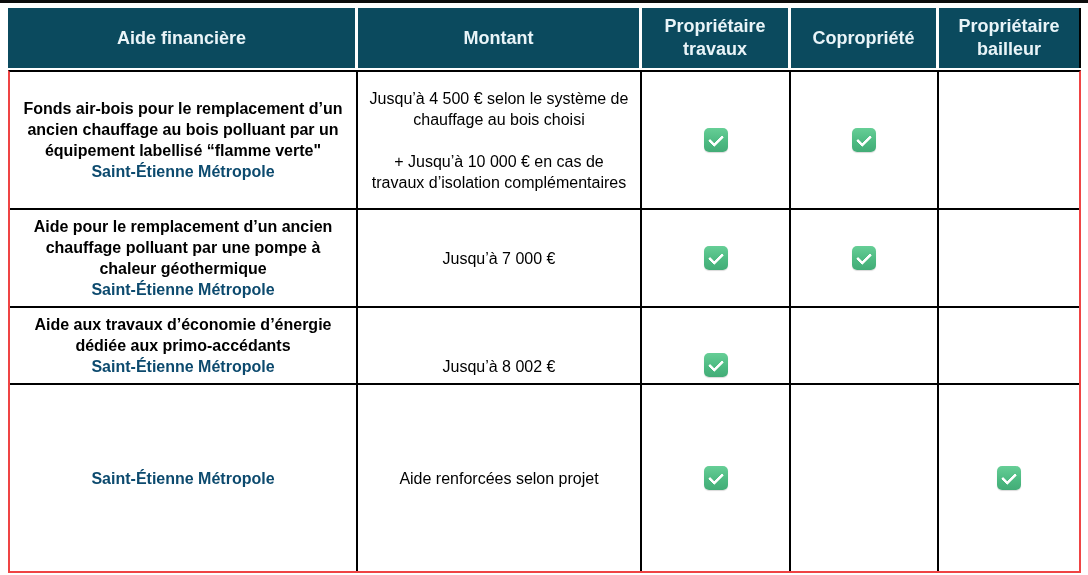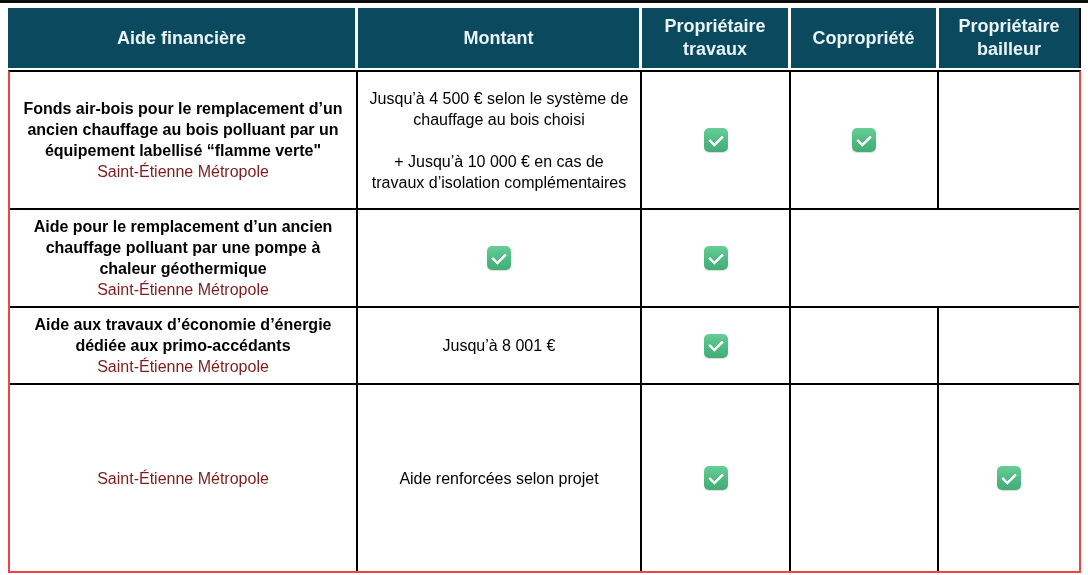--- a/index.html
+++ b/index.html
@@ -71,29 +71,29 @@
     text-align: center;
     padding: 6px 8px;
     font-size: 16px;
     line-height: 21px;
   }
   .td:last-child {
     border-right: none;
   }
   .row-1 .td { min-height: 136px; }
   .row-2 .td { min-height: 91px; }
-  .row-3 .td { min-height: 68px; }
+  .row-3 .td { min-height: 68px; align-items: flex-end; }
   .row-4 .td { min-height: 186px; }
   .aid-name {
     font-weight: bold;
     color: #000000;
   }
   .aid-org {
-    font-weight: normal;
-    color: #7f1d1d;
+    font-weight: bold;
+    color: #0c4a6e;
   }
   .montant p {
     margin: 0;
   }
   .montant p:empty {
     display: none;
   }
   .montant p.m2 {
     margin-top: 21px;
   }
@@ -162,41 +162,47 @@
         </div>
       </div>
 
       <div class="row row-2">
         <div class="td">
           <div>
             <div class="aid-name">Aide pour le remplacement d’un ancien chauffage polluant par une pompe à chaleur géothermique</div>
             <div class="aid-org">Saint-Étienne Métropole</div>
           </div>
         </div>
+        <div class="td montant">
+          <div>
+            <p>Jusqu’à 7 000 €</p>
+
+          </div>
+        </div>
         <div class="td">
           <span class="check"></span>
         </div>
         <div class="td">
           <span class="check"></span>
         </div>
         <div class="td">
           
         </div>
       </div>
 
       <div class="row row-3">
         <div class="td">
           <div>
             <div class="aid-name">Aide aux travaux d’économie d’énergie dédiée aux primo-accédants</div>
             <div class="aid-org">Saint-Étienne Métropole</div>
           </div>
         </div>
         <div class="td montant">
           <div>
-            <p>Jusqu’à 8 001 €</p>
+            <p>Jusqu’à 8 002 €</p>
 
           </div>
         </div>
         <div class="td">
           <span class="check"></span>
         </div>
         <div class="td">
           
         </div>
         <div class="td">

